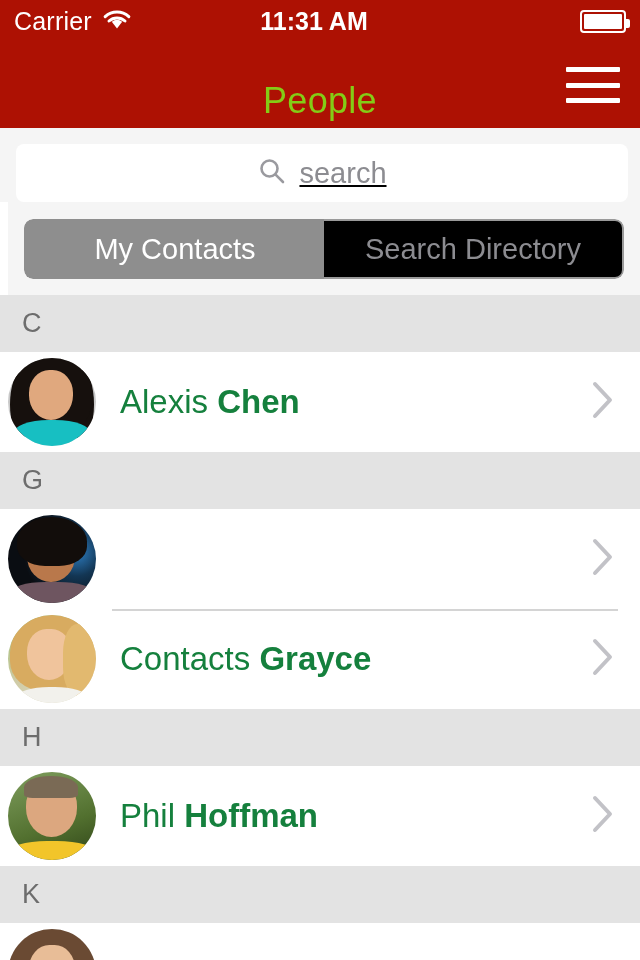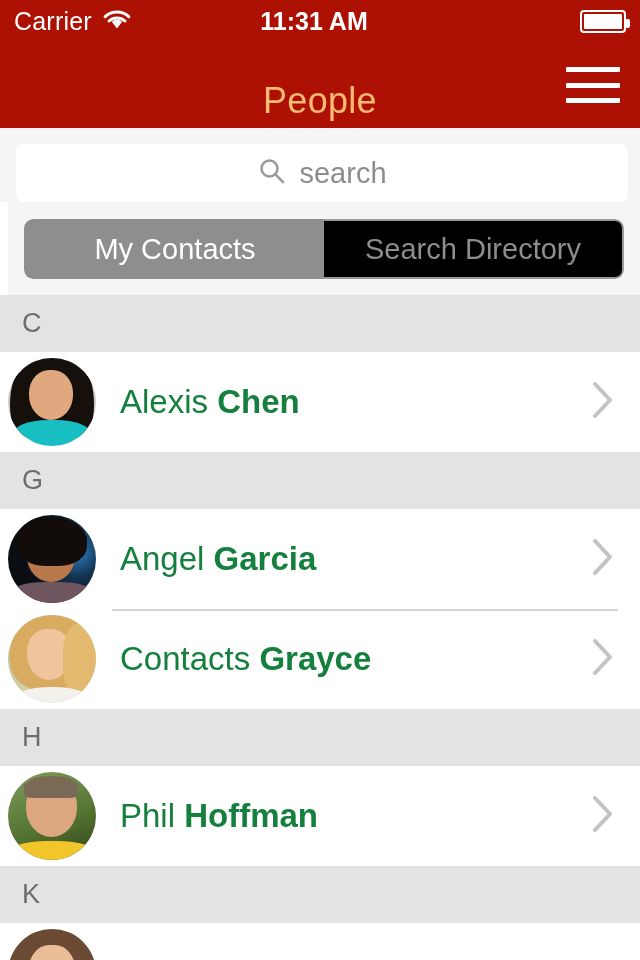--- a/index.html
+++ b/index.html
@@ -35,31 +35,31 @@
     content:""; position:absolute; right:-6px; top:7px;
     width:4px; height:9px; background:#fff; border-radius:0 2px 2px 0;
   }
 
   
   .navbar {
     height: 86px; background: #AD1103;
     display: flex; align-items: center; justify-content: center;
     position: relative;
   }
-  .nav-title { color: #fdba74; font-size: 36px; font-weight: 400; letter-spacing: .3px; margin-top: 32px; }
+  .nav-title { color: #84cc16; font-size: 36px; font-weight: 400; letter-spacing: .3px; margin-top: 32px; }
   .hamburger {
     position: absolute; right: 20px; top: 50%; transform: translateY(-50%);
     width: 54px; height: 44px; display: flex; flex-direction: column;
     justify-content: space-between; padding: 4px 0; cursor: pointer;
   }
   .hamburger span { display:block; height: 5px; background: #fff; border-radius: 1px; }
 
   
   .search-wrap {
-    background: #F5F5F5; padding: 16px 12px 0 16px;
+    background: #F5F5F5; padding: 16px 12px 0 16px; text-decoration: underline;
   }
   .searchbar {
     height: 58px; background: #fff; border-radius: 8px;
     display: flex; align-items: center; justify-content: center; gap: 12px;
   }
   .search-icon { display:block; }
   .search-placeholder { color: #8C8C91; font-size: 29px; }
 
   
   .seg-wrap { background:#F5F5F5; padding: 17px 16px 16px 16px; margin-left: 8px; }
@@ -237,24 +237,20 @@
 
     <div class="section-header">G</div>
     <div class="row">
       <div class="avatar">
         <div class="av av-garcia">
             <div class="face"></div>
             <div class="hair"></div>
             <div class="shirt"></div>
           </div>
       </div>
-      <div class="name">
-        <span class="first">Angel</span>
-        <span class="last">Garcia</span>
-      </div>
       <span class="chevron">
         <svg width="26" height="42" viewBox="0 0 26 42">
             <polyline points="5,5 20,21 5,37" fill="none" stroke="#C2C2C7" stroke-width="4" stroke-linecap="round" stroke-linejoin="round"></polyline>
           </svg>
       </span>
     </div>
     <div class="row">
       <div class="avatar">
         <div class="av av-grayce">
             <div class="hair"></div>

